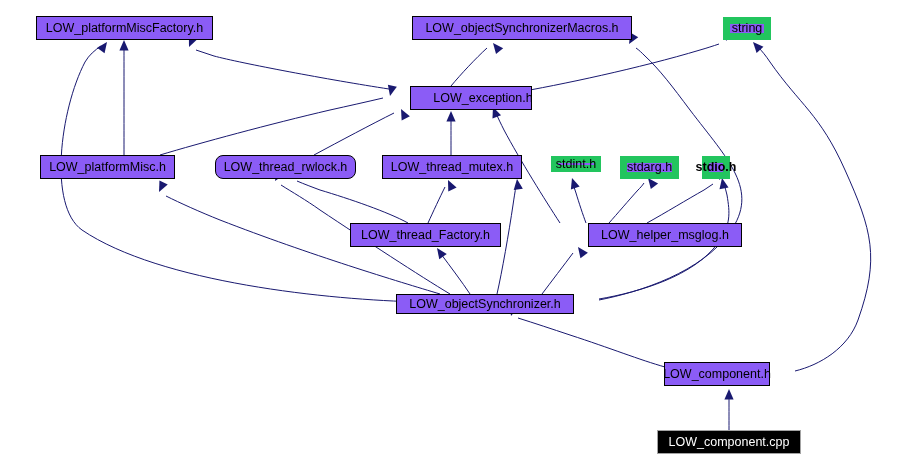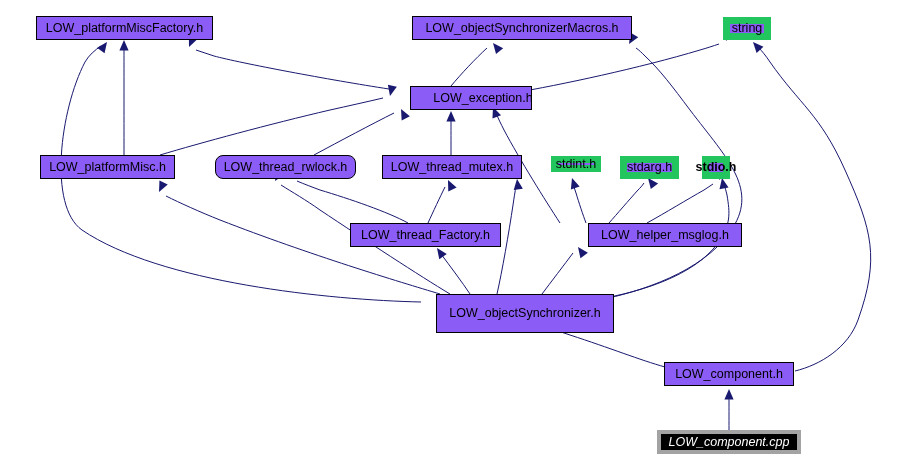--- a/index.html
+++ b/index.html
@@ -5,21 +5,21 @@
 <style>
   html,body{margin:0;padding:0;background:#ffffff;}
   body{font-family:"Liberation Sans",sans-serif;}
   #graph{position:relative;width:908px;height:470px;background:#ffffff;overflow:hidden;}
   #edges{position:absolute;left:0;top:0;width:908px;height:470px;}
   .node{position:absolute;box-sizing:border-box;display:flex;align-items:center;
         justify-content:center;background:#8b5cf6;border:1px solid #000000;
         font-size:12.5px;color:#000000;white-space:nowrap;line-height:1;
         font-family:"Liberation Sans",sans-serif;letter-spacing:0px;}
   .node.sys{border:7px solid #22c55e;}
-  .node.cur{background:#000000;border:4px solid #a3a3a3;color:#ffffff;font-style:italic;}
+  .node.cur{background:#000000;border:1px solid #a3a3a3;color:#ffffff;}
   .node .lbl{display:block;padding:0 4px;}
 </style>
 </head>
 <body>
 
 <div id="graph">
   <svg id="edges" viewBox="0 0 908 470" xmlns="http://www.w3.org/2000/svg">
       <path d="M124,155 C124,130 124,70 124,44" fill="none" stroke="#191970" stroke-width="1"></path>
       <polygon points="0,0 -4.6,10.5 4.6,10.5" fill="#191970" transform="translate(124,40) rotate(0)"></polygon>
       <path d="M421,302 C330,300 160,283 82,230 C48,206 60,110 85,62 C89,55 95,50 101,46" fill="none" stroke="#191970" stroke-width="1"></path>
@@ -99,23 +99,23 @@
       </div>
       <div class="node sys" style="left: 702px; top: 156px; width: 28px; height: 23px; font-weight: bold;">
         <span class="lbl">stdio.h</span>
       </div>
       <div class="node" style="left: 350px; top: 223px; width: 151px; height: 24px; text-align: center;">
         <span class="lbl">LOW_thread_Factory.h</span>
       </div>
       <div class="node" style="left: 547px; top: 223px; width: 154px; height: 24px; margin-left: 41px;">
         <span class="lbl">LOW_helper_msglog.h</span>
       </div>
-      <div class="node" style="left: 436px; top: 294px; width: 178px; height: 39px;">
+      <div class="node" style="left: 396px; top: 294px; width: 178px; height: 20px;">
         <span class="lbl">LOW_objectSynchronizer.h</span>
       </div>
-      <div class="node" style="left: 664px; top: 362px; width: 130px; height: 24px;">
+      <div class="node" style="left: 664px; top: 362px; width: 106px; height: 24px;">
         <span class="lbl">LOW_component.h</span>
       </div>
       <div class="node cur" style="left: 657px; top: 430px; width: 144px; height: 24px;">
         <span class="lbl">LOW_component.cpp</span>
       </div>
     </div>
 </div>
 
 </body></html>

